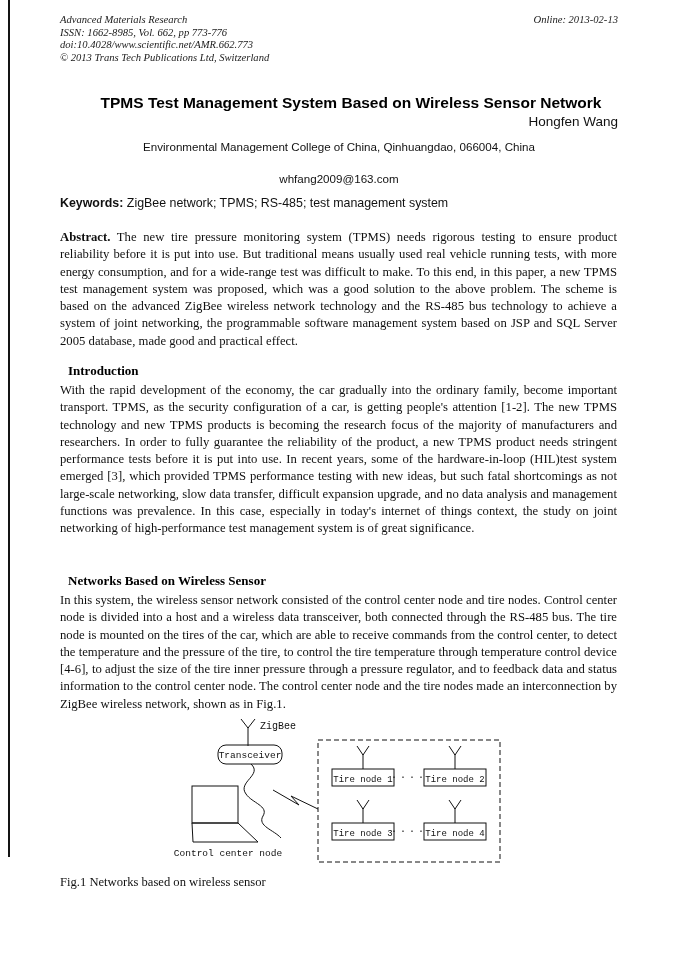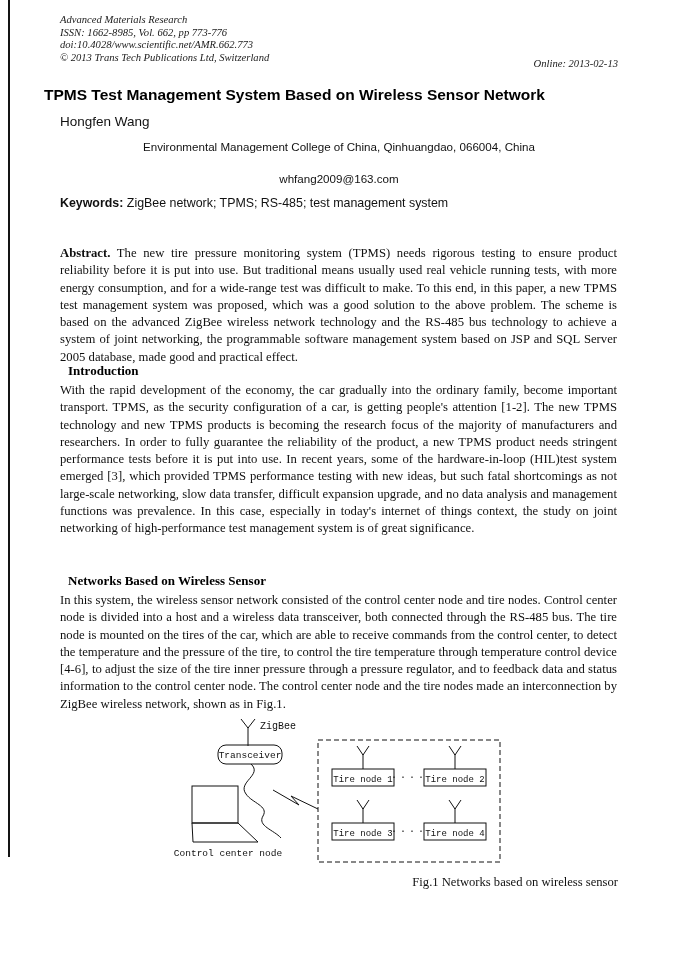--- a/index.html
+++ b/index.html
@@ -9,50 +9,50 @@
     background:#ffffff;
     overflow:hidden;
     font-family:"Liberation Serif", serif;
     color:#111;
     padding-left:24px;
   }
   .scanline{position:absolute;left:8px;top:0;width:2px;height:857px;background:#141414;}
   
   .hdr{position:absolute;left:60px;top:14px;width:558px;
        font:italic 10.6px/1.18 "Liberation Serif", serif;color:#1a1a1a;}
-  .hdr-right{position:absolute;right:0;top:0;text-align:right;margin-top:44px;}
+  .hdr-right{position:absolute;right:0;top:0;text-align:right;}
   
-  .title{position:absolute;left:40px;top:82px;width:598px;text-align:left;
-         font:bold 15.5px/1.2 "Liberation Sans", sans-serif;color:#000;margin:4px;}
-  .author{position:absolute;left:60px;top:114px;width:558px;text-align:left;
+  .title{position:absolute;left:40px;top:82px;width:598px;text-align:center;
+         font:bold 15.5px/1.2 "Liberation Sans", sans-serif;color:#000;margin:12px;}
+  .author{position:absolute;left:60px;top:114px;width:558px;text-align:right;
           font:13.5px/1.2 "Liberation Sans", sans-serif;}
   .affil{position:absolute;left:60px;top:140px;width:558px;text-align:center;
          font:11.6px/1.2 "Liberation Sans", sans-serif;}
   .email{position:absolute;left:60px;top:162px;width:558px;text-align:center;
          font:11.6px/1.2 "Liberation Sans", sans-serif;margin-top:10px;}
   .keywords{position:absolute;left:60px;top:196px;width:558px;
             font:12.4px/1.25 "Liberation Sans", sans-serif;}
   .keywords .bs{font-weight:bold;margin-top:39px;}
   
   .para{position:absolute;left:60px;width:557px;margin:0;
         font:12.7px/17.3px "Liberation Serif", serif;
         text-align:justify;color:#101010;}
-  .abstract{top:229px;margin-top:16px;}
+  .abstract{top:229px;}
   .sec-h{position:absolute;left:68px;width:557px;margin:0;
          font:bold 13px/1.2 "Liberation Serif", serif;color:#000;}
   .h-intro{top:363px;}
   .p-intro{top:382px;}
   .h-net{top:573px;}
   .p-net{top:592px;}
   
   .fig{position:absolute;left:60px;top:718px;width:560px;height:152px;}
   .fig svg{display:block;}
   .fig text{font-family:"Liberation Mono","DejaVu Sans Mono",monospace;
             fill:#111;}
-  .caption{position:absolute;left:60px;top:875px;width:558px;text-align:right;
+  .caption{position:absolute;left:60px;top:875px;width:558px;text-align:left;
            font:12.6px/1.2 "Liberation Serif", serif;}
 </style>
 </head>
 <body>
 
 <div class="page">
 
   <div class="scanline"></div>
 
   <div class="hdr">

